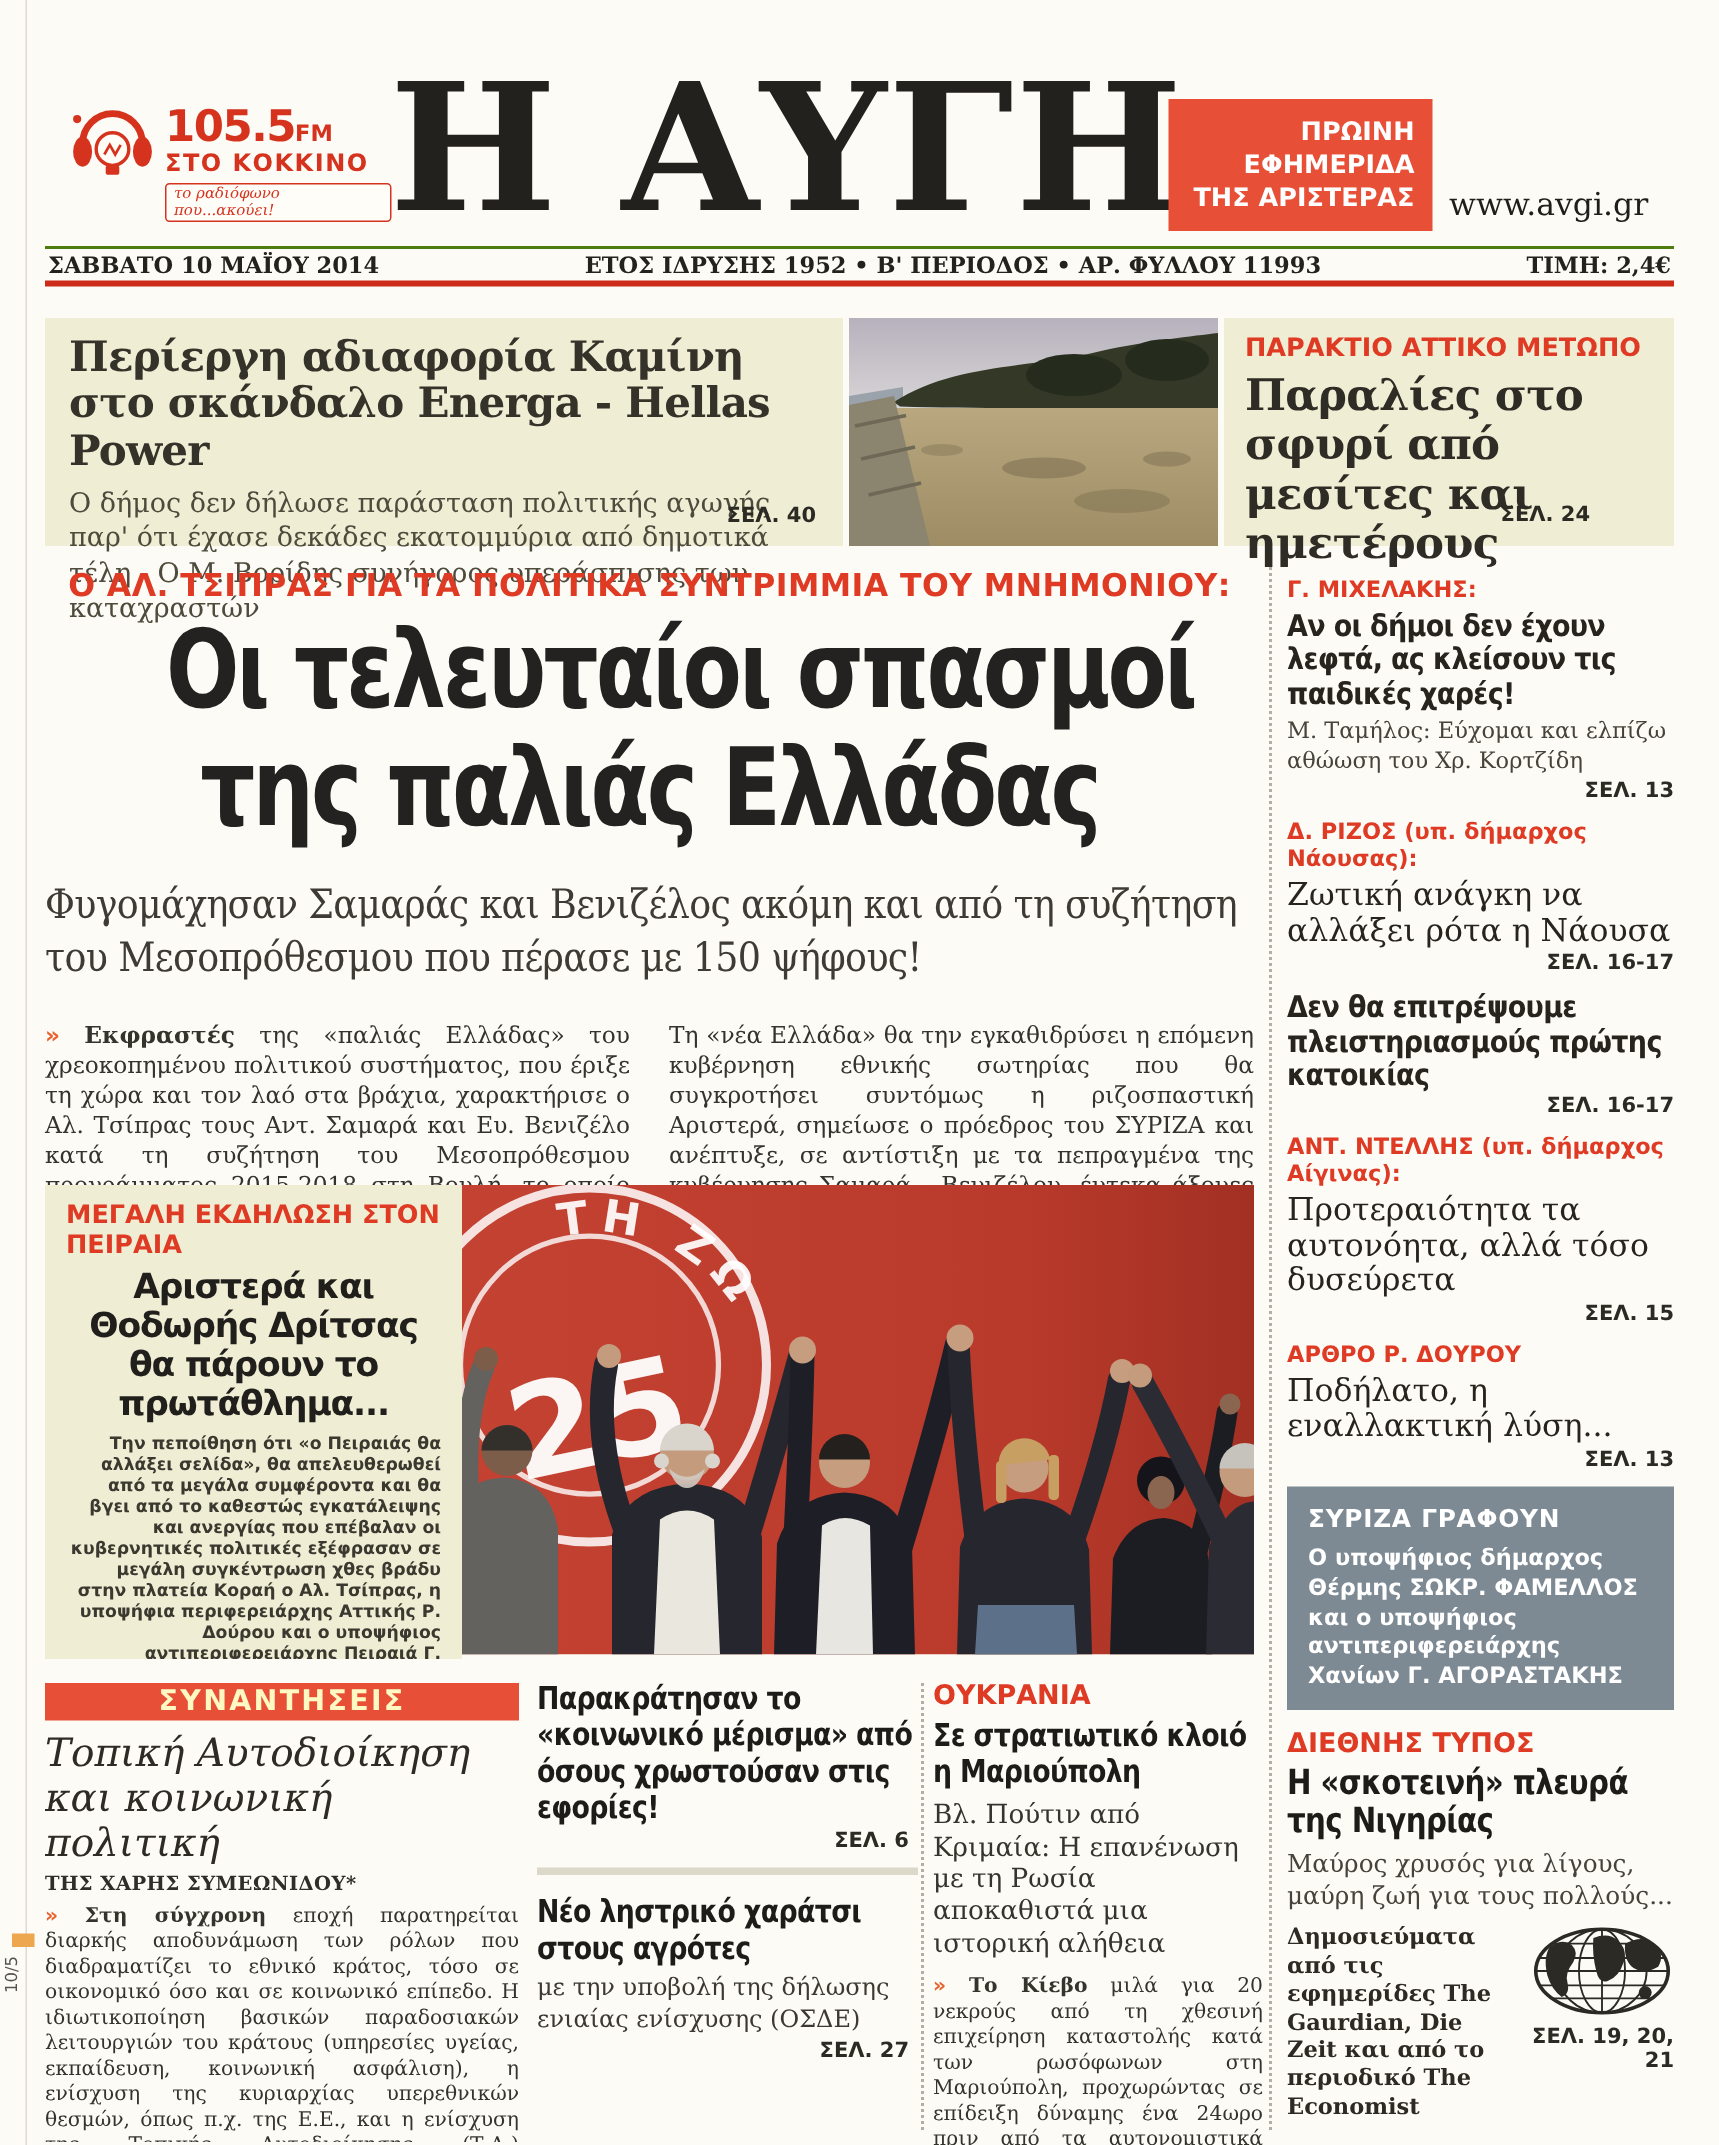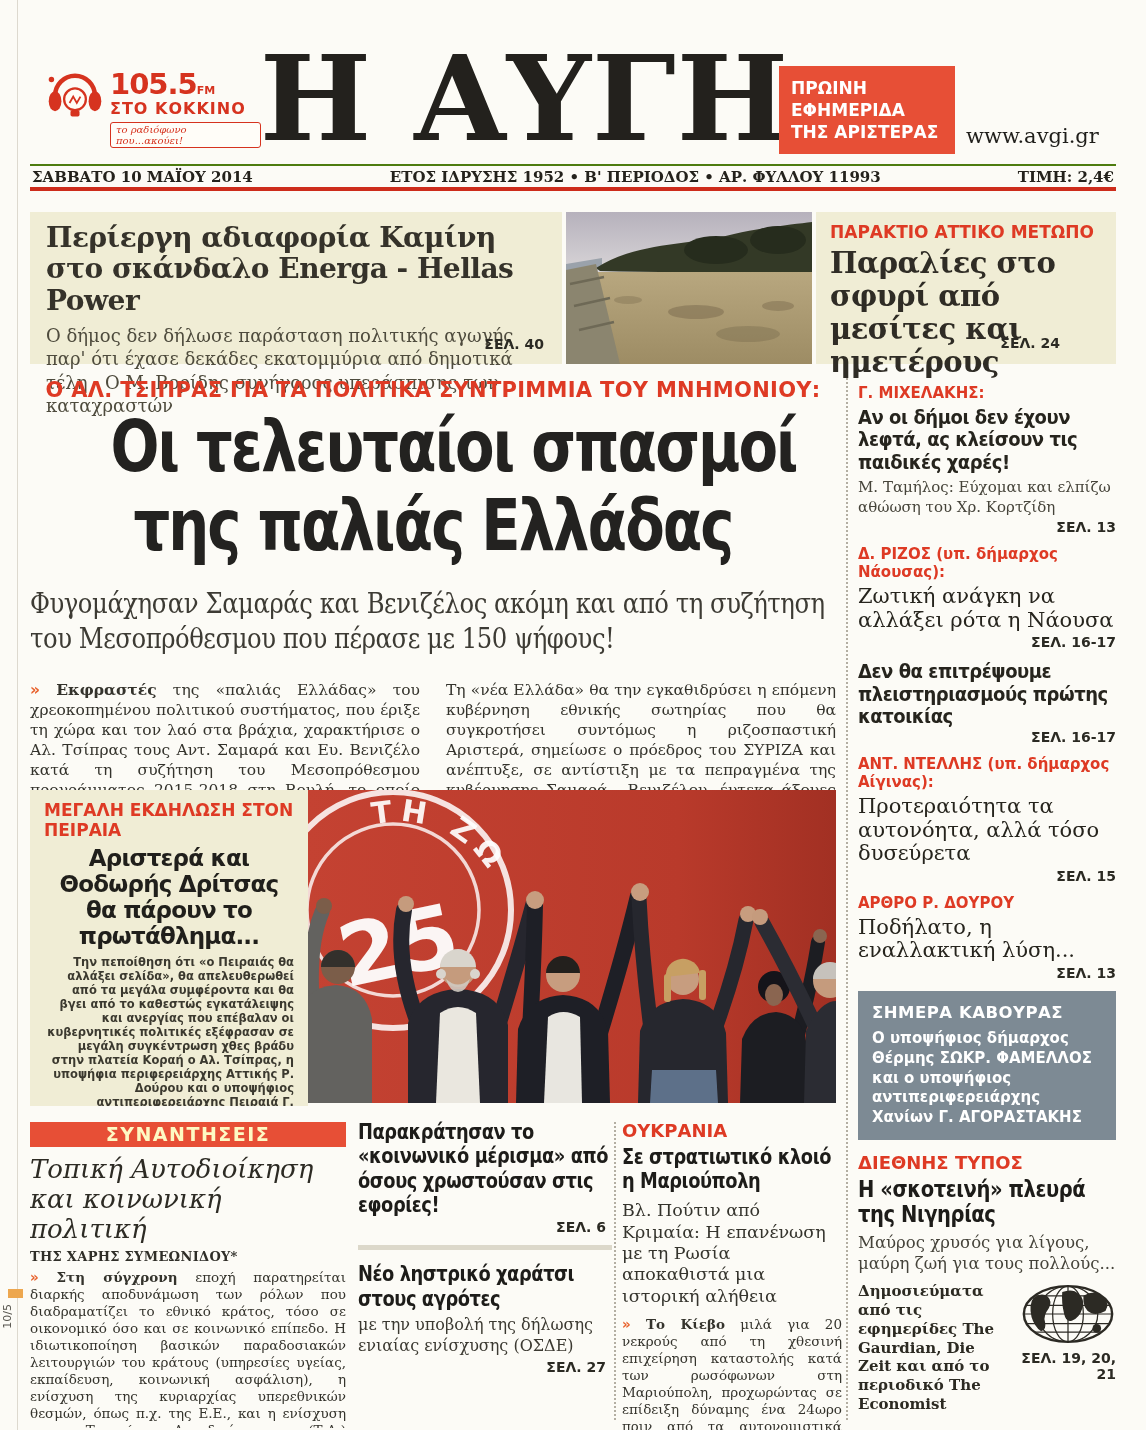--- a/index.html
+++ b/index.html
@@ -11,25 +11,25 @@
   body{background:#e9e7e0;font-family:var(--sans);}
   .page{position:relative;width:1146px;height:1430px;margin:0 auto;background:#fcfbf6;overflow:hidden;}
   .scan-edge{position:absolute;left:17px;top:0;bottom:0;border-left:1px solid #ddd9cf;}
   .edge-tick{position:absolute;left:8px;top:1289px;width:15px;height:9px;background:#eda74f;}
   .edge-label{position:absolute;left:1px;top:1304px;font:11px var(--sans);color:#55534c;writing-mode:vertical-rl;transform:rotate(180deg);}
 
   
   .radio{position:absolute;left:46px;top:62px;width:215px;display:flex;gap:6px;}
   .radio-txt{padding-top:8px;}
   .radio-freq{font:bold 29px/1 var(--sans);color:#d6331f;letter-spacing:-1px;}
-  .radio-freq .fm{font-size:11px;letter-spacing:0;}
+  .radio-freq .fm{font-size:15px;letter-spacing:0;}
   .radio-station{font:bold 16px/1.2 var(--sans);color:#d6331f;letter-spacing:1px;}
   .radio-tag{display:inline-block;margin-top:4px;border:1.5px solid #d6331f;border-radius:3px;padding:1px 5px;font:italic 10px var(--serif);color:#d6331f;background:#fffdf8;}
   .mast-title{position:absolute;left:252px;top:40px;width:545px;text-align:center;font:bold 118px/1 var(--serif);color:#23211d;letter-spacing:1px;}
-  .tagbox{position:absolute;left:779px;top:66px;width:176px;height:88px;background:var(--box-red);color:#fff;padding:11px 12px;font:bold 17px/1.3 var(--sans);}
+  .tagbox{position:absolute;left:779px;top:66px;width:176px;height:88px;background:var(--box-red);color:#fff;padding:11px 12px;font:bold 17px/1.3 var(--sans);text-align:right;}
   .website{position:absolute;left:966px;top:124px;font:21px var(--serif);color:#1f1e1a;}
   .dateline{position:absolute;left:30px;right:30px;top:164px;height:27px;border-top:2px solid #4d7c0f;border-bottom:4px solid #cd2c1b;display:flex;align-items:center;justify-content:space-between;font:bold 15px var(--serif);color:#24221c;padding:0 2px;}
 
   
   .cream{background:var(--cream);}
   .tl{position:absolute;left:30px;top:212px;width:532px;height:152px;padding:10px 16px;}
   .tl h2{font:bold 28px/1.12 var(--serif);color:#35322a;letter-spacing:-0.5px;}
   .tl p{font:18px/1.3 var(--serif);color:#4e4b3d;margin-top:8px;}
   .tl .pref{position:absolute;right:18px;bottom:12px;}
   .photo-beach{position:absolute;left:566px;top:212px;width:246px;height:152px;}
@@ -286,21 +286,21 @@
       <div class="kick">ΑΝΤ. ΝΤΕΛΛΗΣ (υπ. δήμαρχος Αίγινας):</div>
       <h3 class="h3serif">Προτεραιότητα τα αυτονόητα, αλλά τόσο δυσεύρετα</h3>
       <div class="pref">ΣΕΛ. 15</div>
     </div>
     <div class="sit">
       <div class="kick">ΑΡΘΡΟ Ρ. ΔΟΥΡΟΥ</div>
       <h3 class="h3serif">Ποδήλατο, η εναλλακτική λύση...</h3>
       <div class="pref">ΣΕΛ. 13</div>
     </div>
     <div class="graybox">
-      <div class="gtitle">ΣΗΜΕΡΑ ΚΑΒΟΥΡΑΣ</div>
+      <div class="gtitle">ΣΥΡΙΖΑ ΓΡΑΦΟΥΝ</div>
       <div class="gbody">Ο υποψήφιος δήμαρχος Θέρμης ΣΩΚΡ. ΦΑΜΕΛΛΟΣ και ο υποψήφιος αντιπεριφερειάρχης Χανίων Γ. ΑΓΟΡΑΣΤΑΚΗΣ</div>
     </div>
     <div class="intl">
       <div class="kick">ΔΙΕΘΝΗΣ ΤΥΠΟΣ</div>
       <h3>Η «σκοτεινή» πλευρά της Νιγηρίας</h3>
       <div class="sub">Μαύρος χρυσός για λίγους, μαύρη ζωή για τους πολλούς...</div>
       <div class="srcrow">
         <div class="sources">Δημοσιεύματα από τις εφημερίδες The Gaurdian, Die Zeit και από το περιοδικό The Economist</div>
         <div class="globecol">
           <span>

